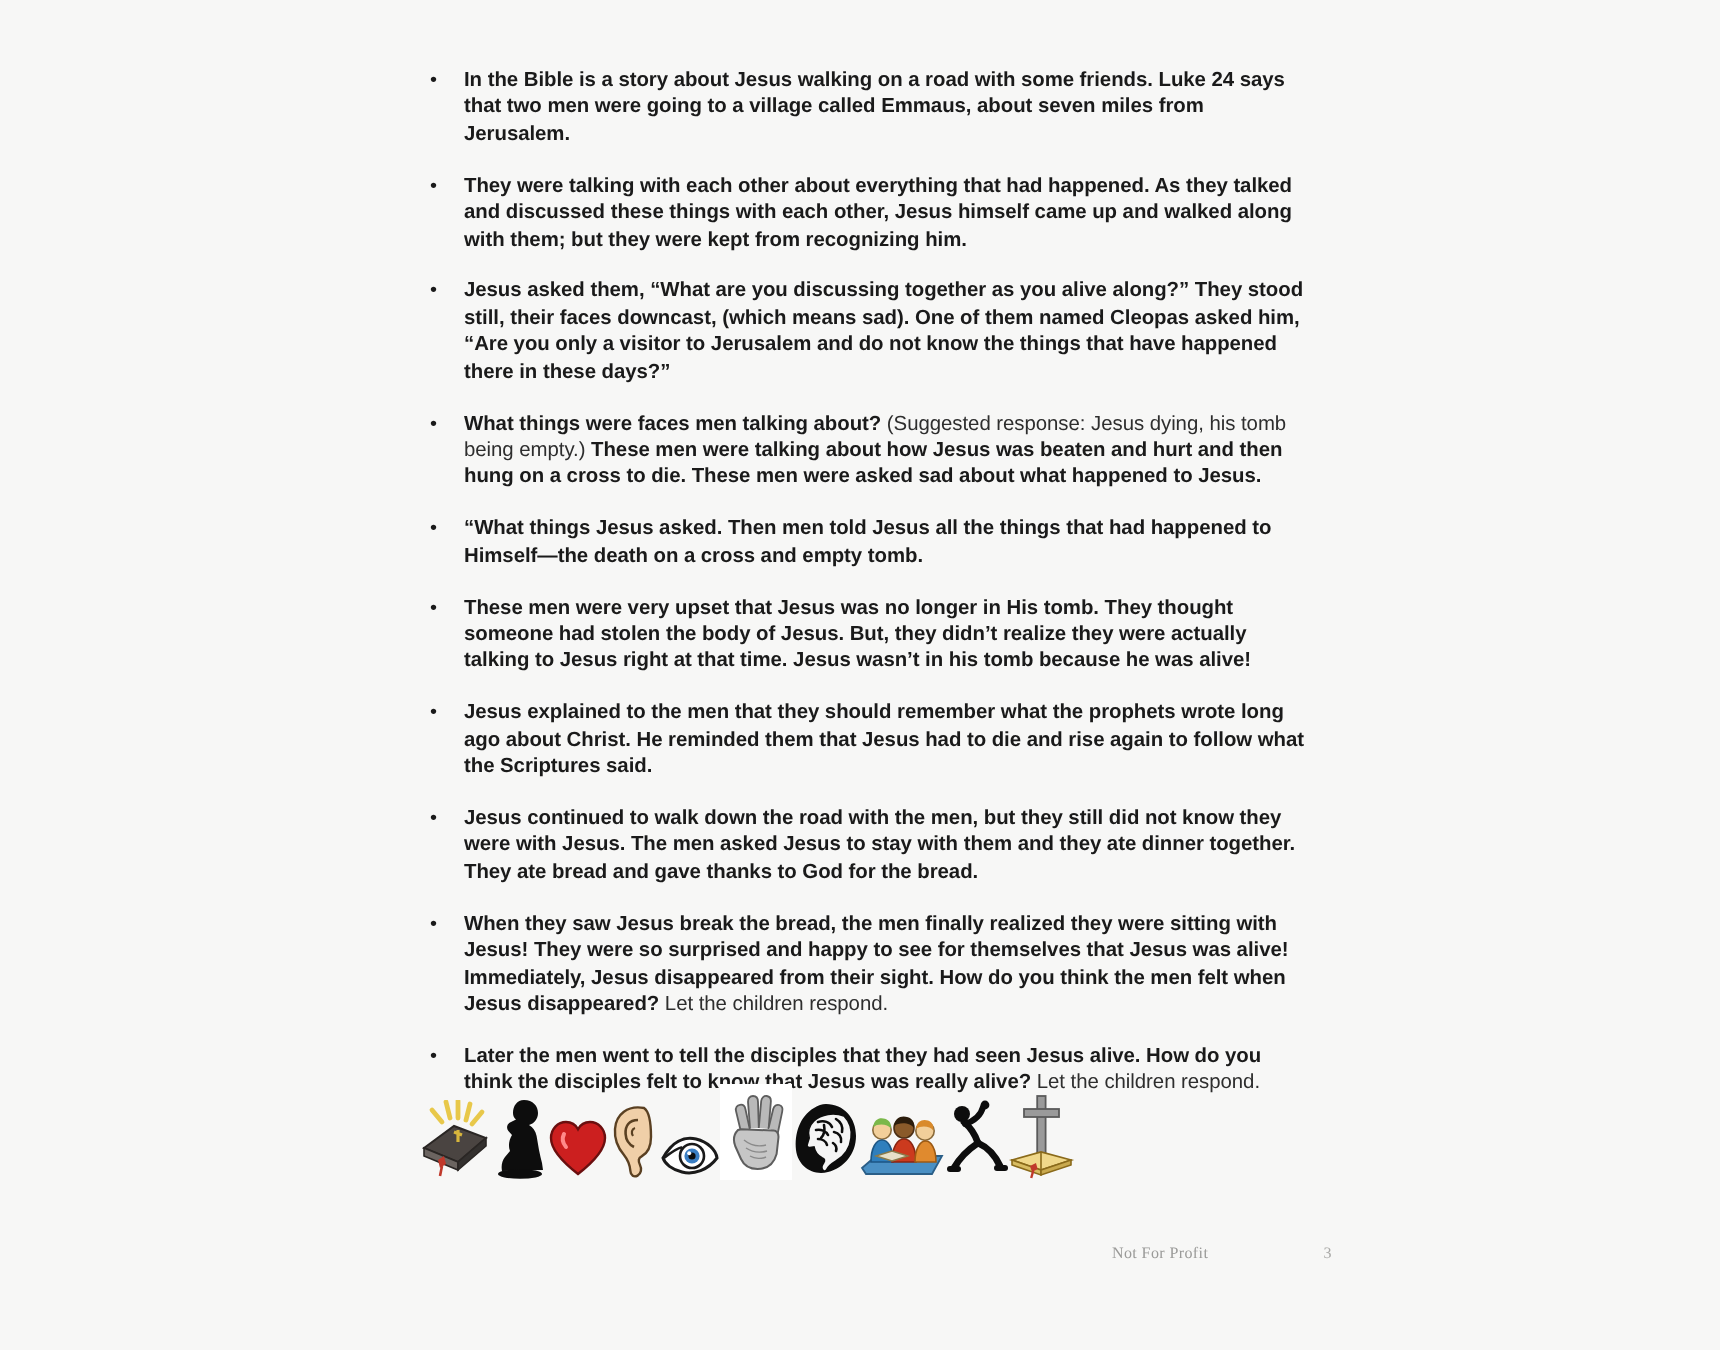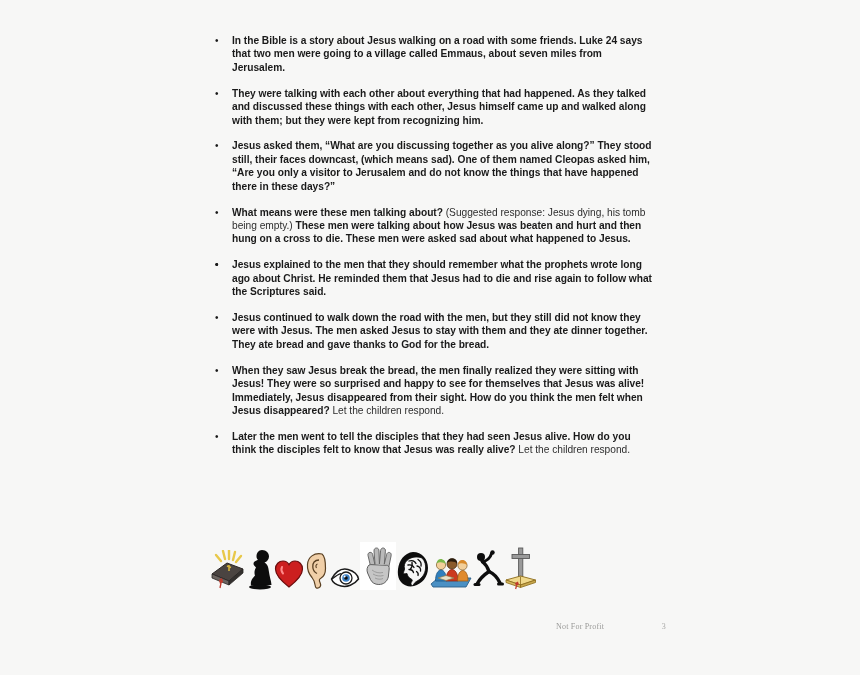--- a/index.html
+++ b/index.html
@@ -109,29 +109,31 @@
       <span class="b">They were talking with each other about everything that had happened. As they talked and discussed these things with each other, Jesus himself came up and walked along with them; but they were kept from recognizing him.</span>
     </div>
 
     <div class="bullet-item">
       <span class="dot">•</span>
       <span class="b">Jesus asked them, “What are you discussing together as you alive along?” They stood still, their faces downcast, (which means sad).  One of them named Cleopas asked him, “Are you only a visitor to Jerusalem and do not know the things that have happened there in these days?”</span>
     </div>
 
     <div class="bullet-item">
       <span class="dot">•</span>
-      <span class="b">What means were these men talking about?</span><span class="r">  (Suggested response:  Jesus dying, his tomb being empty.)  </span><span class="b">These men were talking about how Jesus was beaten and hurt and then hung on a cross to die.  These men were asked sad about what happened to Jesus.</span>
-    </div>
-
-    <div class="bullet-item">
-      <span class="dot">•</span>
-    </div>
-
-    <div class="bullet-item">
-      <span class="dot">•</span>
+      <span class="b">What things were faces men talking about?</span><span class="r">  (Suggested response:  Jesus dying, his tomb being empty.)  </span><span class="b">These men were talking about how Jesus was beaten and hurt and then hung on a cross to die.  These men were asked sad about what happened to Jesus.</span>
+    </div>
+
+    <div class="bullet-item">
+      <span class="dot">•</span>
+      <span class="b">“What things Jesus asked. Then men told Jesus all the things that had happened to Himself—the death on a cross and empty tomb.</span>
+    </div>
+
+    <div class="bullet-item">
+      <span class="dot">•</span>
+      <span class="b">These men were very upset that Jesus was no longer in His tomb. They thought someone had stolen the body of Jesus.  But, they didn’t realize they were actually talking to Jesus right at that time. Jesus wasn’t in his tomb because he was alive!</span>
     </div>
 
     <div class="bullet-item">
       <span class="dot">•</span>
       <span class="b">Jesus explained to the men that they should remember what the prophets wrote long ago about Christ. He reminded them that Jesus had to die and rise again to follow what the Scriptures said.</span>
     </div>
 
     <div class="bullet-item">
       <span class="dot">•</span>
       <span class="b">Jesus continued to walk down the road with the men, but they still did not know they were with Jesus.  The men asked Jesus to stay with them and they ate dinner together. They ate bread and gave thanks to God for the bread.</span>

